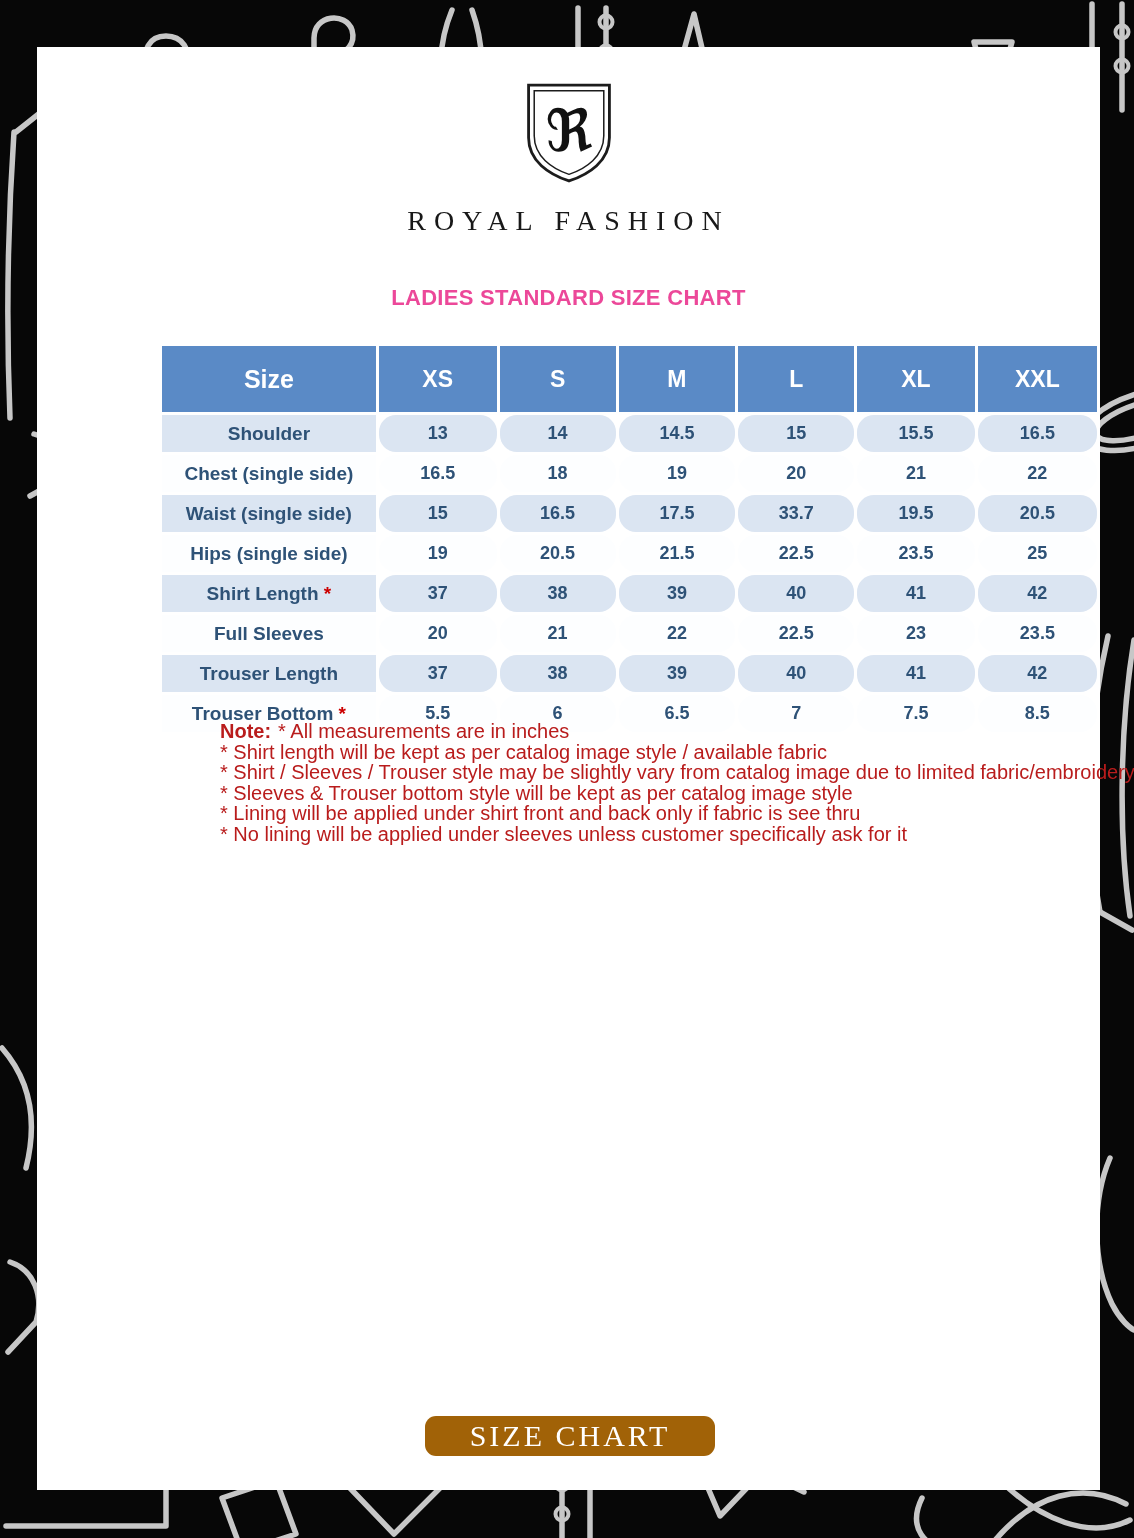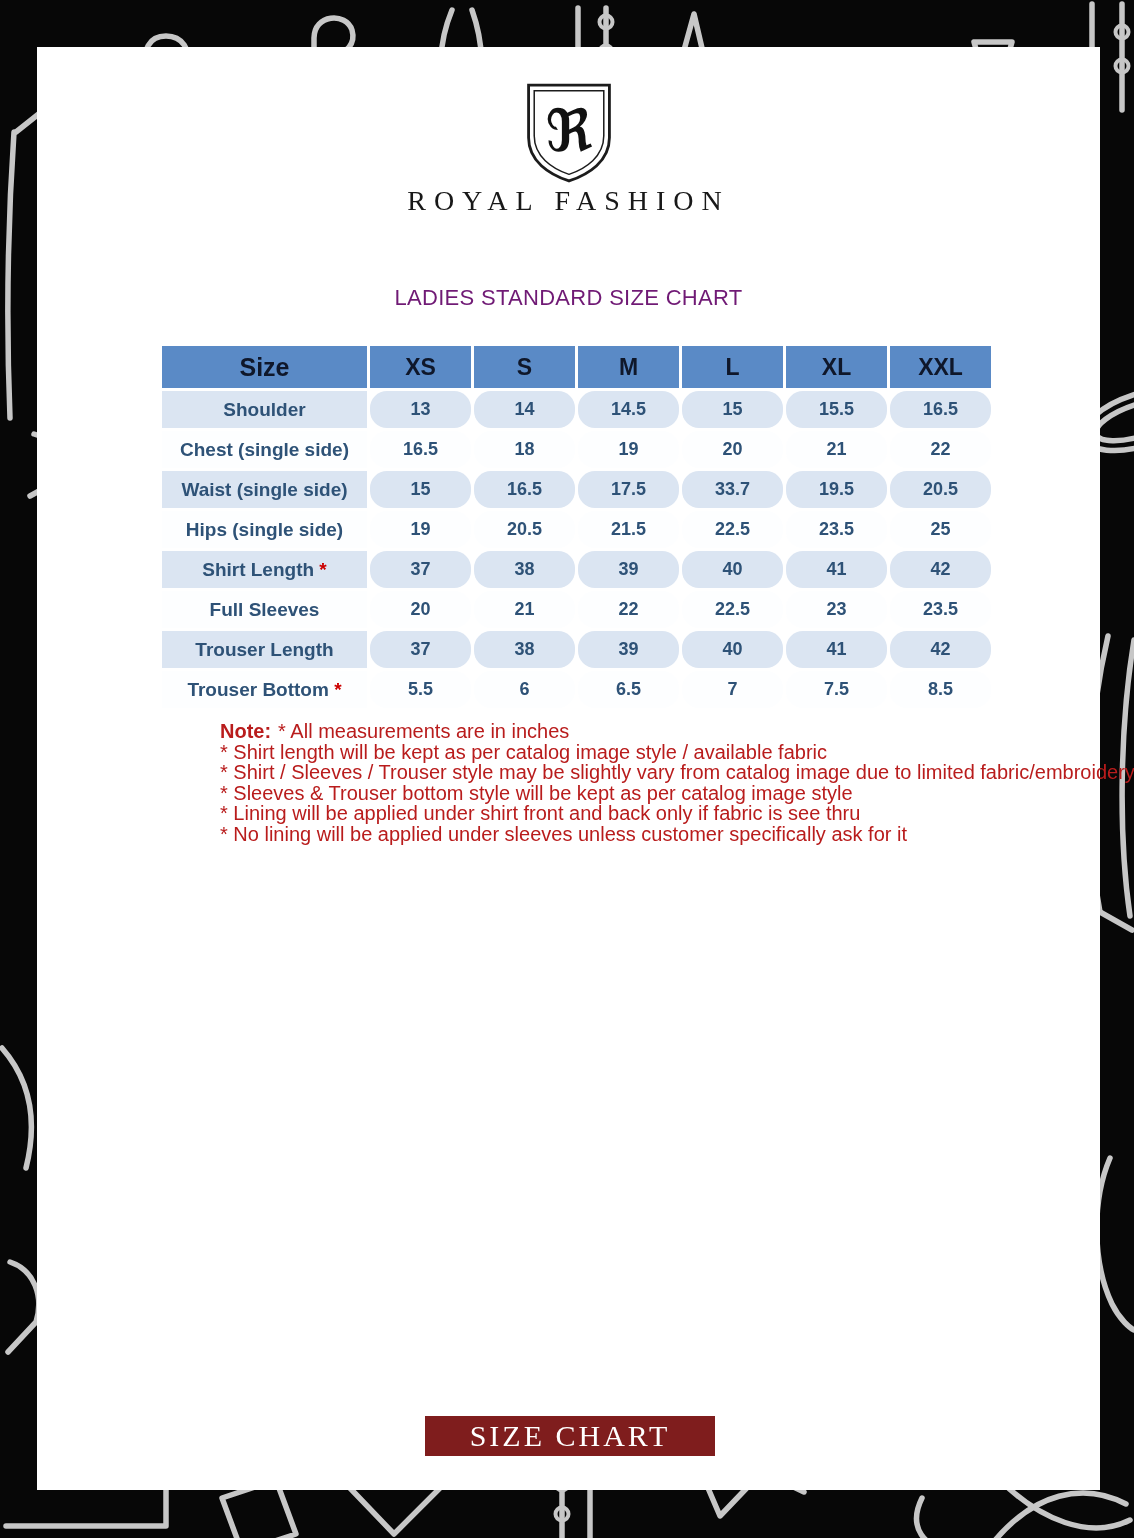--- a/index.html
+++ b/index.html
@@ -10,39 +10,39 @@
   }
   #frame-svg{position:absolute;left:0;top:0;}
   .content{
     position:absolute;left:37px;top:47px;width:1063px;height:1443px;
     background:#ffffff;
   }
   
   .logo-block{position:absolute;top:34px;left:0;width:100%;text-align:center;}
   .shield-svg{display:block;margin:0 auto;}
   .brand-name{
-    margin-top:0;
+    margin-top:20px;
     font-family:"Liberation Serif","DejaVu Serif",serif;
     font-size:28px;color:#181818;letter-spacing:8px;font-weight:400;
     white-space:nowrap;
   }
   
   .page-title{
     position:absolute;top:238px;left:0;width:100%;text-align:center;
-    font-size:22px;font-weight:normal;color:#701a75;letter-spacing:0.3px;
+    font-size:22px;font-weight:bold;color:#ec4899;letter-spacing:0.3px;
   }
   
   .size-table{
     position:absolute;left:122px;top:296px;
     border-collapse:separate;border-spacing:3px;
     table-layout:fixed;
   }
   .size-table th{
-    background:#5A8AC6;color:#0f172a;font-weight:bold;font-size:23px;
-    height:42px;text-align:center;vertical-align:middle;padding:0;
+    background:#5A8AC6;color:#ffffff;font-weight:bold;font-size:23px;
+    height:42px;text-align:center;vertical-align:middle;padding:12px;
   }
   .size-table th.col-label{width:205px;font-size:25px;}
   .size-table th.col-size{width:101px;}
   .size-table td{
     height:37px;text-align:center;vertical-align:middle;padding:0;
     color:#2E5277;font-weight:bold;
   }
   .size-table td.row-label{font-size:19px;}
   .size-table td.val{font-size:18px;border-radius:17px;}
   .size-table tr.odd td{background:#DBE5F2;}
@@ -53,25 +53,26 @@
     position:absolute;left:183px;top:674px;
     color:#b91c1c;font-size:20px;line-height:20.5px;
   }
   .note-first{white-space:nowrap;}
   .note-label{font-weight:bold;margin-right:7px;}
   .note-items{}
   .note-line{white-space:nowrap;}
   
   .banner{
     position:absolute;left:388px;top:1369px;width:290px;height:40px;
-    background:#7f1d1d;color:#ffffff;
+    background:#a16207;color:#ffffff;
     font-family:"Liberation Serif","DejaVu Serif",serif;
     font-size:30px;letter-spacing:3px;
     display:flex;align-items:center;justify-content:center;
     white-space:nowrap;
+    border-radius:11px;
   }
   .monogram{
     font-family:"DejaVu Serif","DejaVu Sans",serif;
     font-weight:bold;
   }
 </style>
 </head>
 <body>
 
 <svg id="frame-svg" width="1134" height="1538" viewBox="0 0 1134 1538">

